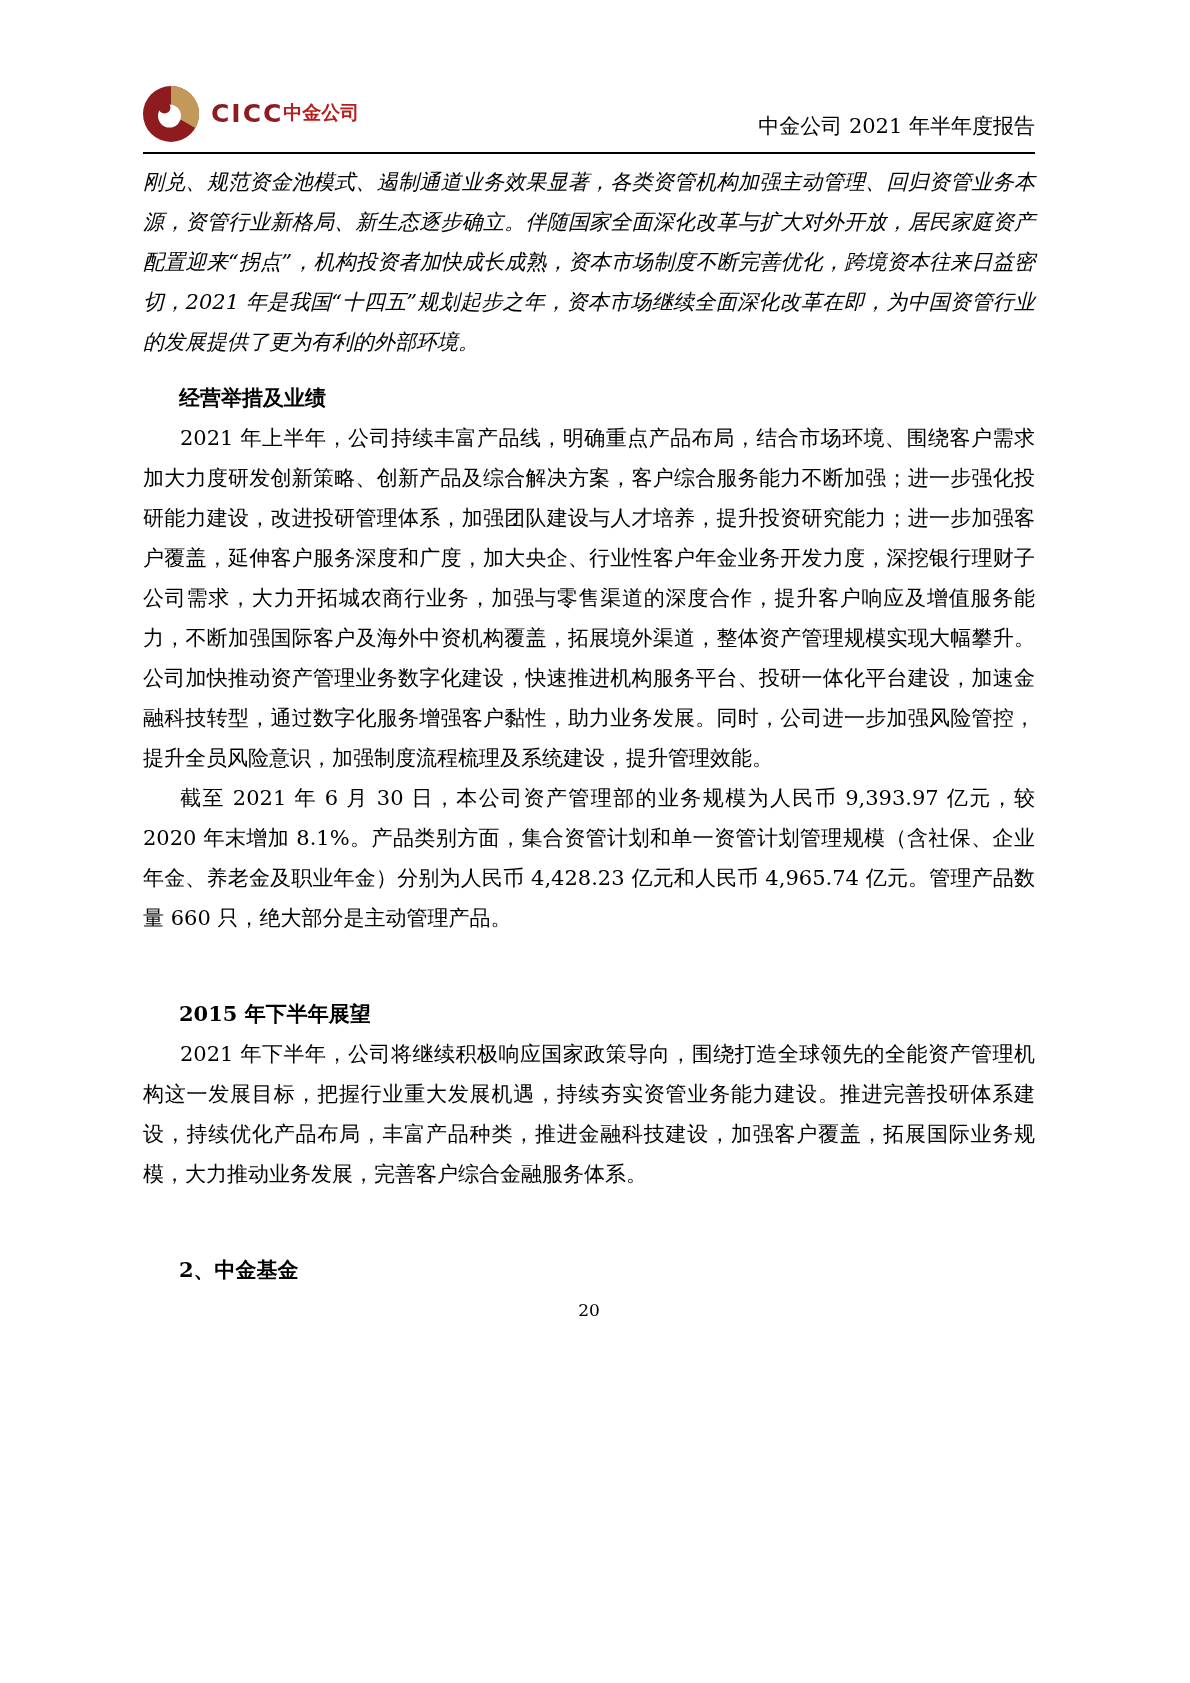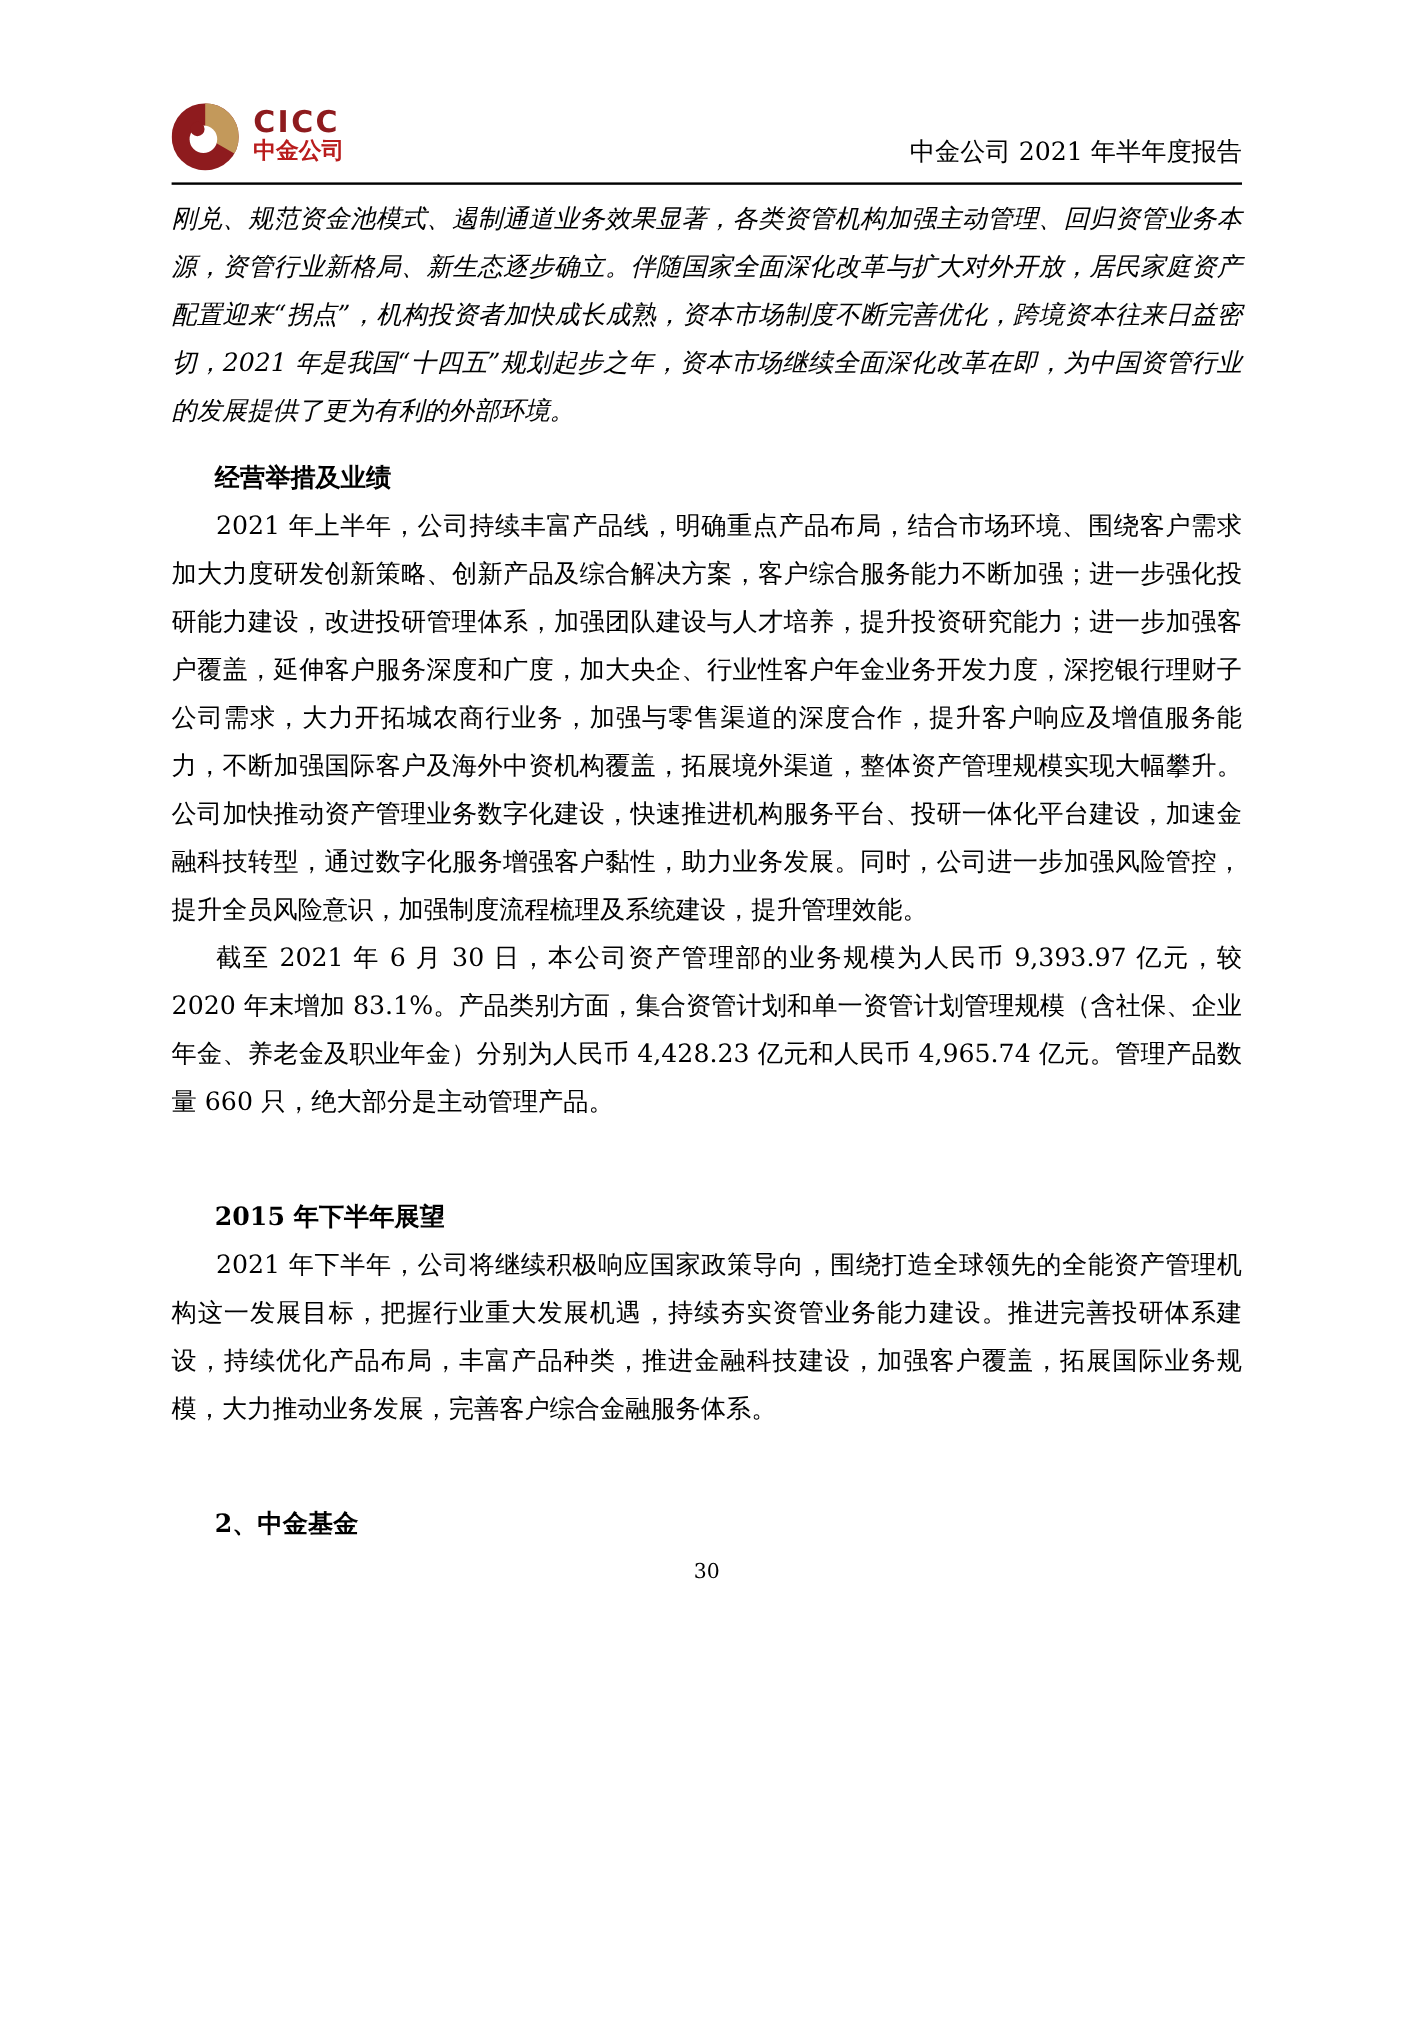--- a/index.html
+++ b/index.html
@@ -23,21 +23,21 @@
   }
   
   .header {
     padding-top: 86px;
     display: flex;
     justify-content: space-between;
     align-items: flex-end;
   }
   .logo-block { display: flex; align-items: center; gap: 12px; }
   .logo-mark { width: 56px; height: 56px; display: block; }
-  .logo-text { display: flex; flex-direction: column; justify-content: space-between; }
+  .logo-text { display: flex; flex-direction: row; justify-content: space-between; }
   .logo-en {
     font-family: "DejaVu Sans", "Liberation Sans", sans-serif;
     font-weight: bold;
     font-size: 25px;
     line-height: 1.05;
     letter-spacing: 2px;
     color: #8E1B1E;
   }
   .logo-zh {
     font-weight: bold;
@@ -106,26 +106,26 @@
       <div class="report-title">中金公司 2021 年半年度报告</div>
     </header>
 
     <div class="rule"></div>
 
     <main class="doc">
       <p class="para flush">刚兑、规范资金池模式、遏制通道业务效果显著，各类资管机构加强主动管理、回归资管业务本源，资管行业新格局、新生态逐步确立。伴随国家全面深化改革与扩大对外开放，居民家庭资产配置迎来“拐点”，机构投资者加快成长成熟，资本市场制度不断完善优化，跨境资本往来日益密切，2021 年是我国“十四五”规划起步之年，资本市场继续全面深化改革在即，为中国资管行业的发展提供了更为有利的外部环境。</p>
 
       <h2 class="h mt-after-para">经营举措及业绩</h2>
       <p class="para">2021 年上半年，公司持续丰富产品线，明确重点产品布局，结合市场环境、围绕客户需求加大力度研发创新策略、创新产品及综合解决方案，客户综合服务能力不断加强；进一步强化投研能力建设，改进投研管理体系，加强团队建设与人才培养，提升投资研究能力；进一步加强客户覆盖，延伸客户服务深度和广度，加大央企、行业性客户年金业务开发力度，深挖银行理财子公司需求，大力开拓城农商行业务，加强与零售渠道的深度合作，提升客户响应及增值服务能力，不断加强国际客户及海外中资机构覆盖，拓展境外渠道，整体资产管理规模实现大幅攀升。公司加快推动资产管理业务数字化建设，快速推进机构服务平台、投研一体化平台建设，加速金融科技转型，通过数字化服务增强客户黏性，助力业务发展。同时，公司进一步加强风险管控，提升全员风险意识，加强制度流程梳理及系统建设，提升管理效能。</p>
-      <p class="para">截至 2021 年 6 月 30 日，本公司资产管理部的业务规模为人民币 9,393.97 亿元，较 2020 年末增加 83.1%。产品类别方面，集合资管计划和单一资管计划管理规模（含社保、企业年金、养老金及职业年金）分别为人民币 4,428.23 亿元和人民币 4,965.74 亿元。管理产品数量 660 只，绝大部分是主动管理产品。</p>
+      <p class="para">截至 2021 年 6 月 30 日，本公司资产管理部的业务规模为人民币 9,393.97 亿元，较 2020 年末增加 8.1%。产品类别方面，集合资管计划和单一资管计划管理规模（含社保、企业年金、养老金及职业年金）分别为人民币 4,428.23 亿元和人民币 4,965.74 亿元。管理产品数量 660 只，绝大部分是主动管理产品。</p>
 
       <h2 class="h mt-section">2015 年下半年展望</h2>
       <p class="para">2021 年下半年，公司将继续积极响应国家政策导向，围绕打造全球领先的全能资产管理机构这一发展目标，把握行业重大发展机遇，持续夯实资管业务能力建设。推进完善投研体系建设，持续优化产品布局，丰富产品种类，推进金融科技建设，加强客户覆盖，拓展国际业务规模，大力推动业务发展，完善客户综合金融服务体系。</p>
 
       <h2 class="h mt-section">2、中金基金</h2>
     </main>
 
     <footer class="page-footer">
-      <span class="page-number">30</span>
+      <span class="page-number">20</span>
     </footer>
 
   </div>
 </div>
 
 </body></html>

